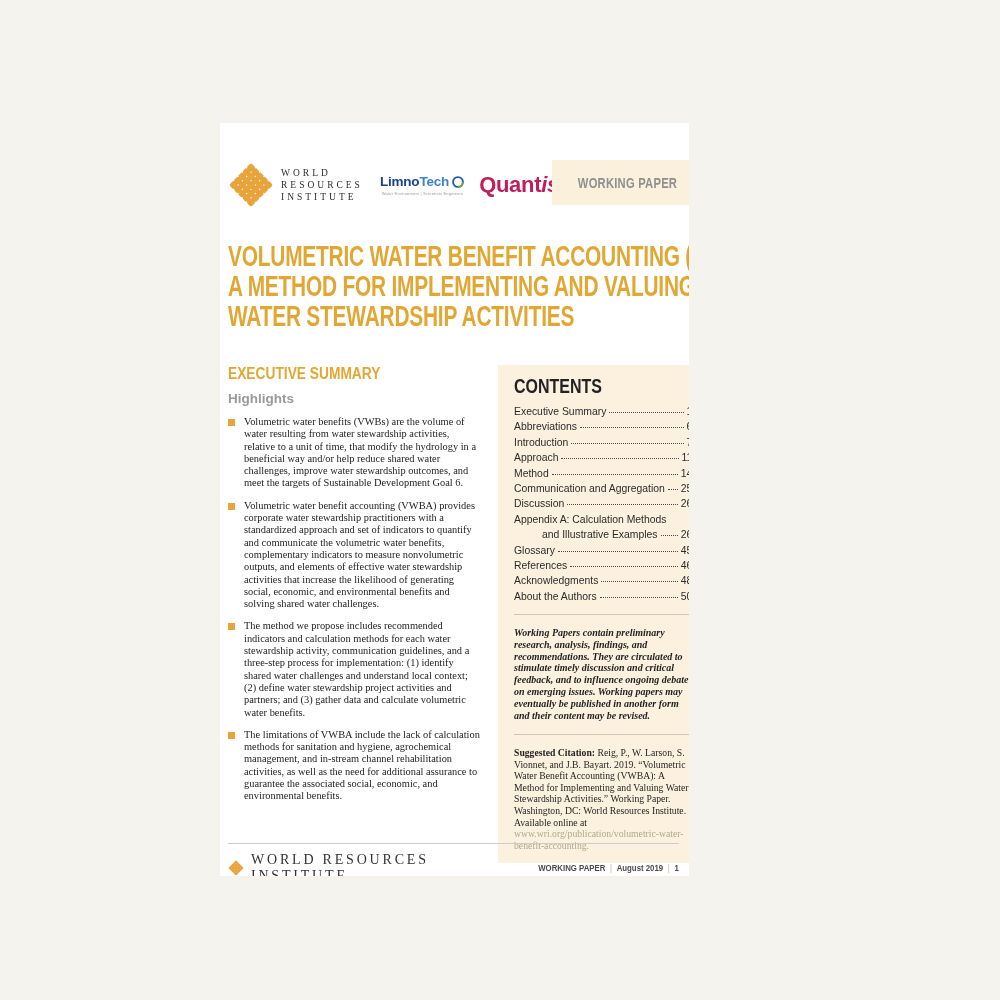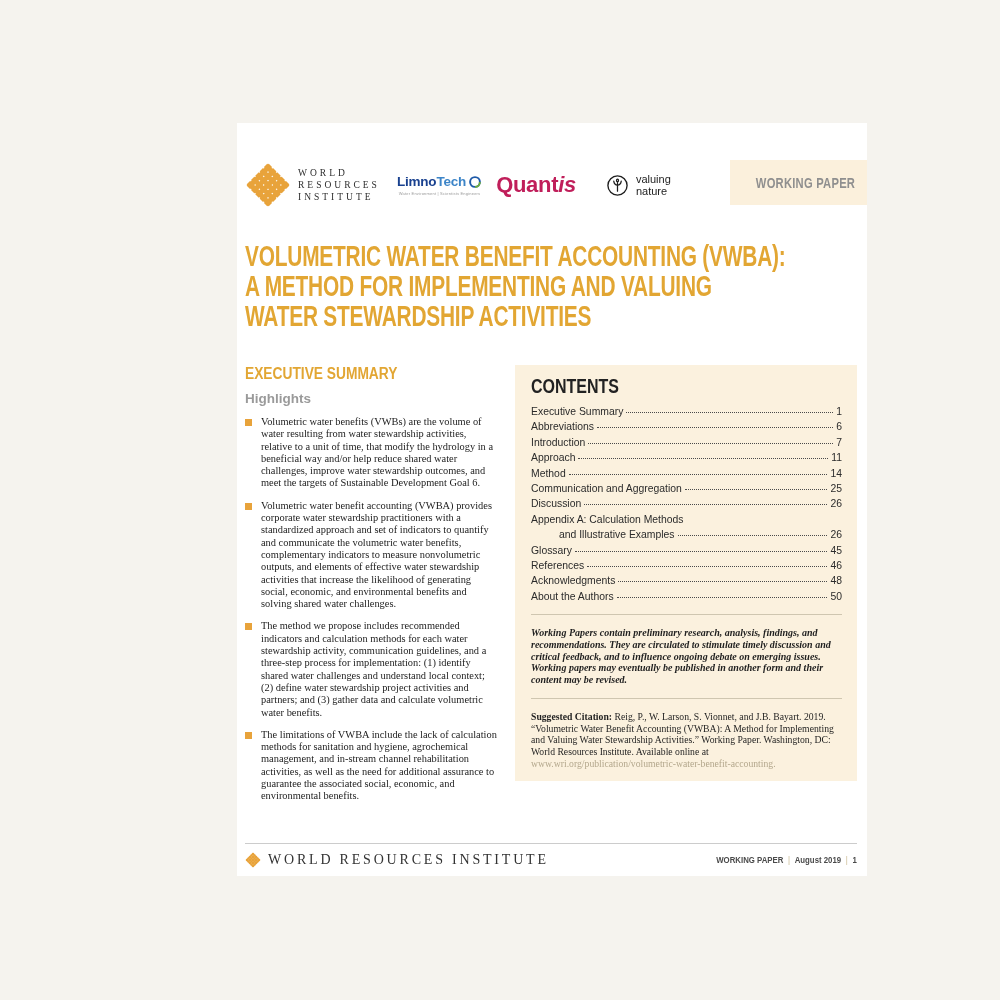--- a/index.html
+++ b/index.html
@@ -3,21 +3,21 @@
 <meta charset="utf-8">
 <style>
   html,body{margin:0;padding:0;}
   body{
     width:1000px;height:1000px;position:relative;
     background:#f5f3ee;
     font-family:"Liberation Sans", sans-serif;
     -webkit-font-smoothing:antialiased;
   }
   .page{
-    position:absolute;left:237px;top:123px;width:630px;height:753px;
+    position:absolute;left:220px;top:123px;width:469px;height:753px;
     background:#ffffff;overflow:hidden;
   }
   
   .header{position:relative;height:50px;margin:37px 10px 0 8px;}
   .logo-row{display:flex;align-items:center;height:50px;}
   .wri-block{display:flex;align-items:center;gap:7px;}
   .wri-word{font-family:"Liberation Serif",serif;font-size:9.5px;letter-spacing:3px;color:#2e2e2e;line-height:12px;}
   .limnotech{margin-left:17px;display:flex;flex-direction:column;align-items:center;}
   .limno-line{display:flex;align-items:center;font-weight:700;font-size:13.5px;letter-spacing:-0.2px;}
   .limno-d{color:#19418F;} .limno-l{color:#3D85C8;}

